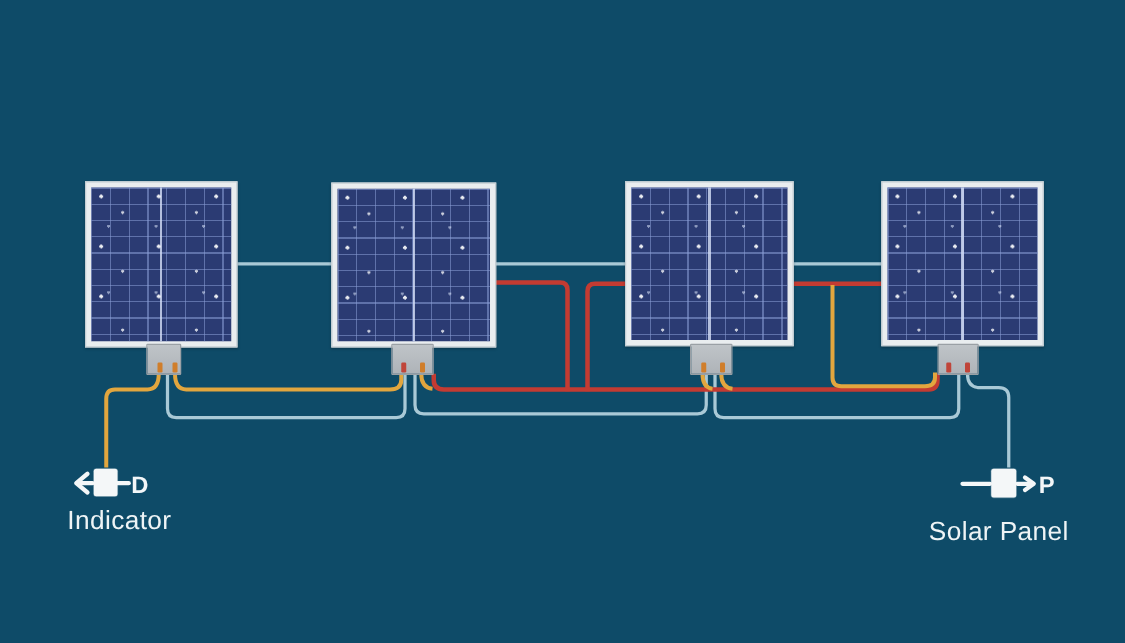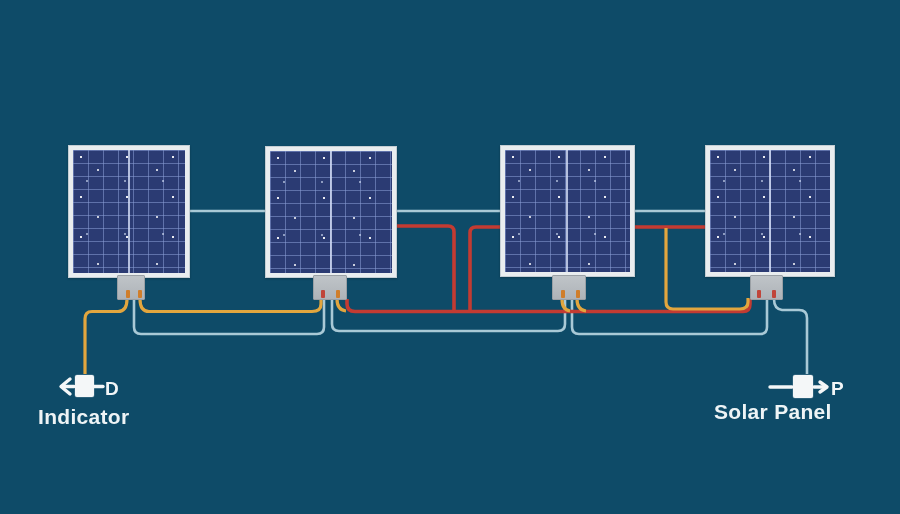--- a/index.html
+++ b/index.html
@@ -45,21 +45,22 @@
   .pin.red{background:#c0453a;}
   
   .tbox{
     position:absolute;z-index:2;
     background:#f4f7f8;border-radius:2px;
     box-shadow:0 0 0 .5px rgba(255,255,255,.25);
   }
   .label{
     position:absolute;z-index:3;
     color:#eef4f6;
-    font-weight:bold;font-size:21px;letter-spacing:.3px;
+    font-weight:normal;font-size:21px;letter-spacing:.3px;
+    text-align:center;
   }
   .letter{
     position:absolute;z-index:3;
     color:#f2f6f8;font-weight:bold;font-size:19px;
   }
 </style>
 </head>
 <body>
 
 <div class="stage">
@@ -129,15 +130,15 @@
     <span class="pin red" style="left:21px;"></span>
   </div>
 
   <div class="tbox" style="left:75px;top:375px;width:19px;height:22px;"></div>
   <div class="tbox" style="left:793px;top:375px;width:20px;height:23px;"></div>
 
   <div class="letter" style="left:105px;top:378px;">D</div>
   <div class="letter" style="left:831px;top:378px;">P</div>
 
   <div class="label" style="left:38px;top:405px;width:115px;">Indicator</div>
-  <div class="label" style="left:714px;top:400px;width:170px;">Solar Panel</div>
+  <div class="label" style="left:714px;top:414px;width:170px;">Solar Panel</div>
 
 </div>
 
 </body></html>

